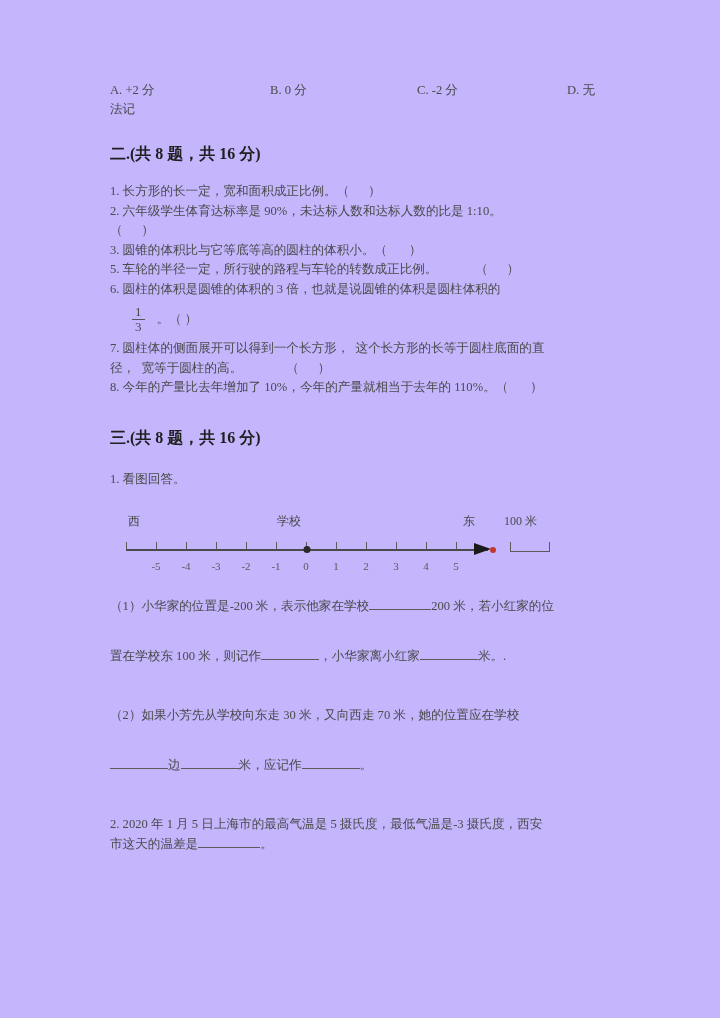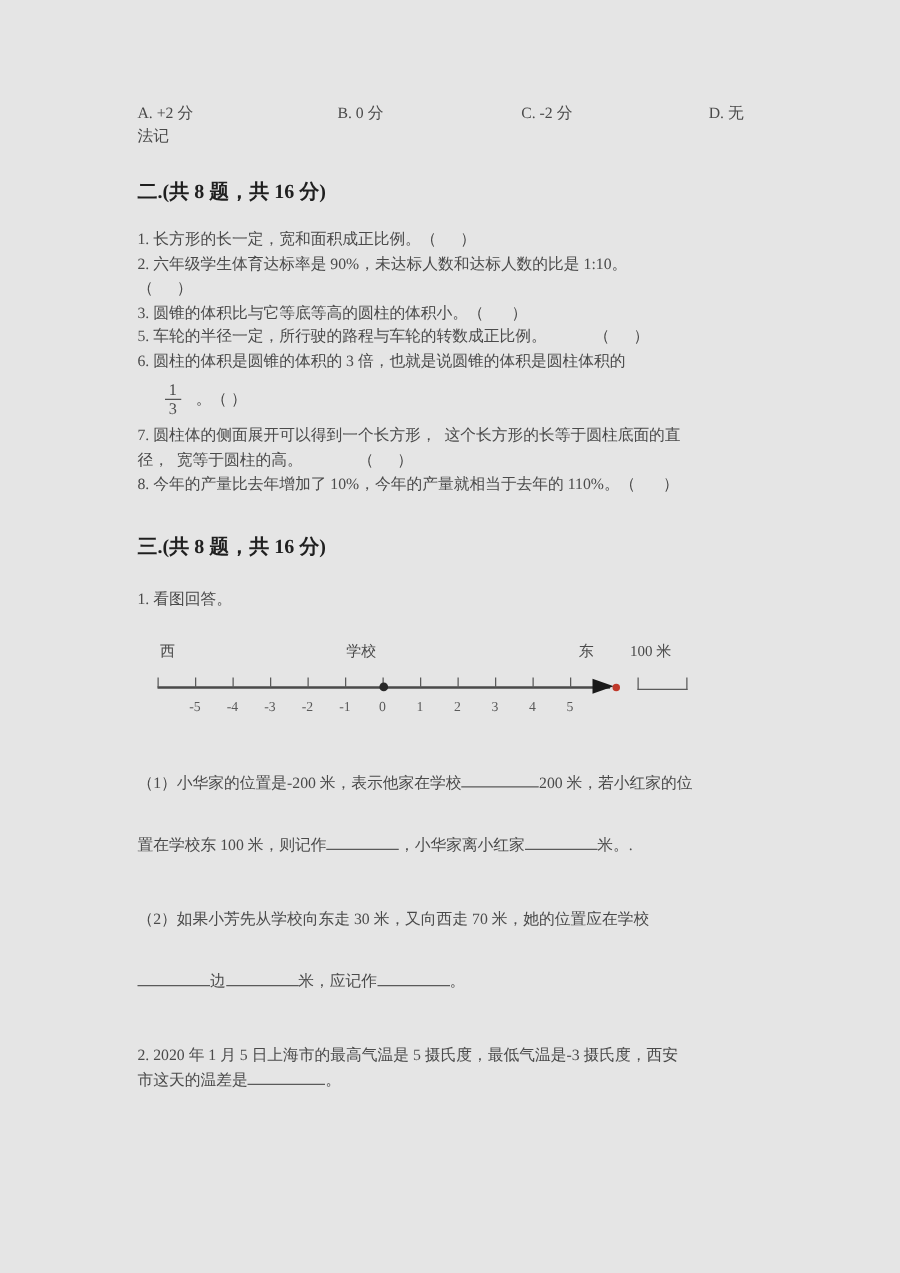--- a/index.html
+++ b/index.html
@@ -13,21 +13,21 @@
     position: relative;
     font-family: "Liberation Serif", "DejaVu Serif", serif;
     color: #3a3a3a;
     -webkit-font-smoothing: antialiased;
   }
   .page {
     position: absolute;
     left: 0; top: 0;
     width: 720px;
     height: 1018px;
-    background: #e5e5e5;
+    background: #c4b5fd;
     overflow: hidden;
   }
   .content {
     position: absolute;
     left: 110px;
     top: 82px;
     width: 500px;
   }
   .qline {
     font-size: 12.6px;
@@ -164,21 +164,21 @@
 
   
   .blank {
     display: inline-block;
     border-bottom: 1px solid #5a5a5a;
     vertical-align: baseline;
   }
   .b-long { width: 62px; }
   .b-med  { width: 58px; }
 
-  .q-spaced { margin-top: 20px; }
+  .q-spaced { }
   .q-gap    { margin-top: 30px; }
   .q-gap-lg { margin-top: 40px; }
 </style>
 </head>
 <body>
 
 <div class="page">
   <div class="content">
 
     <div class="choices">

